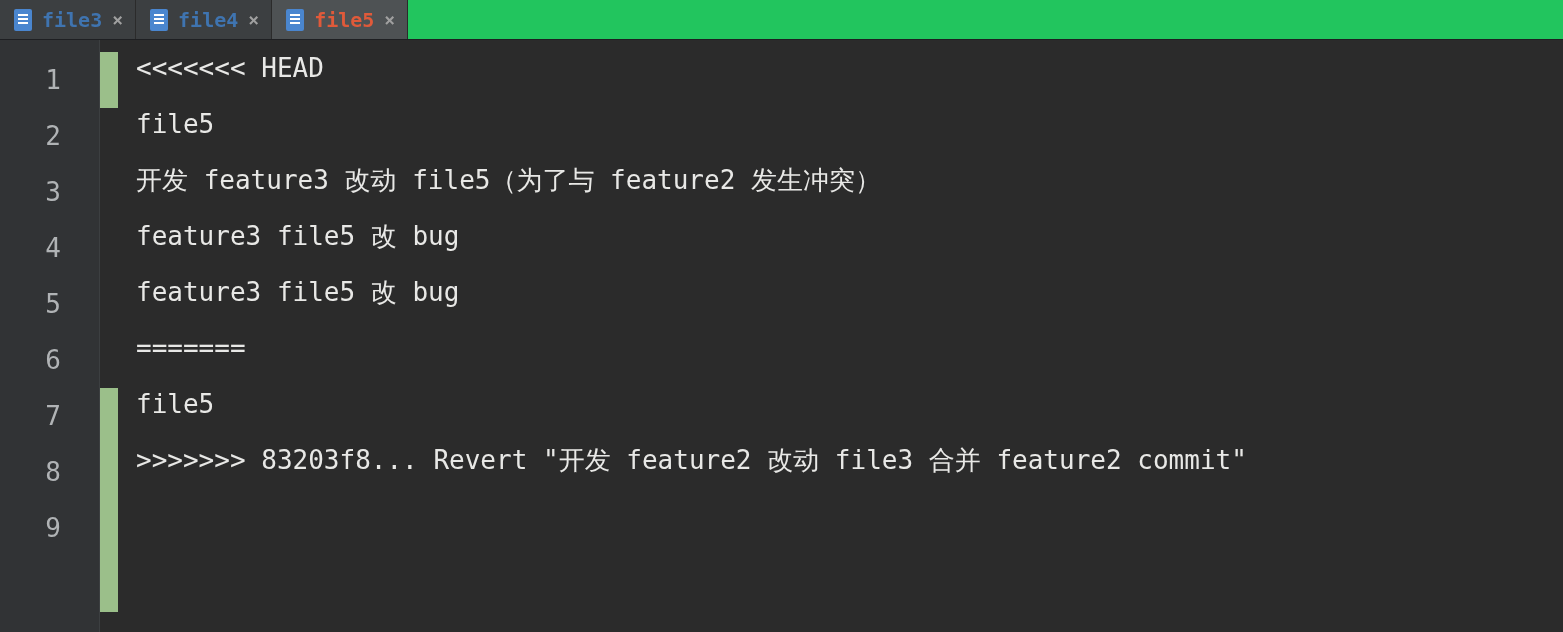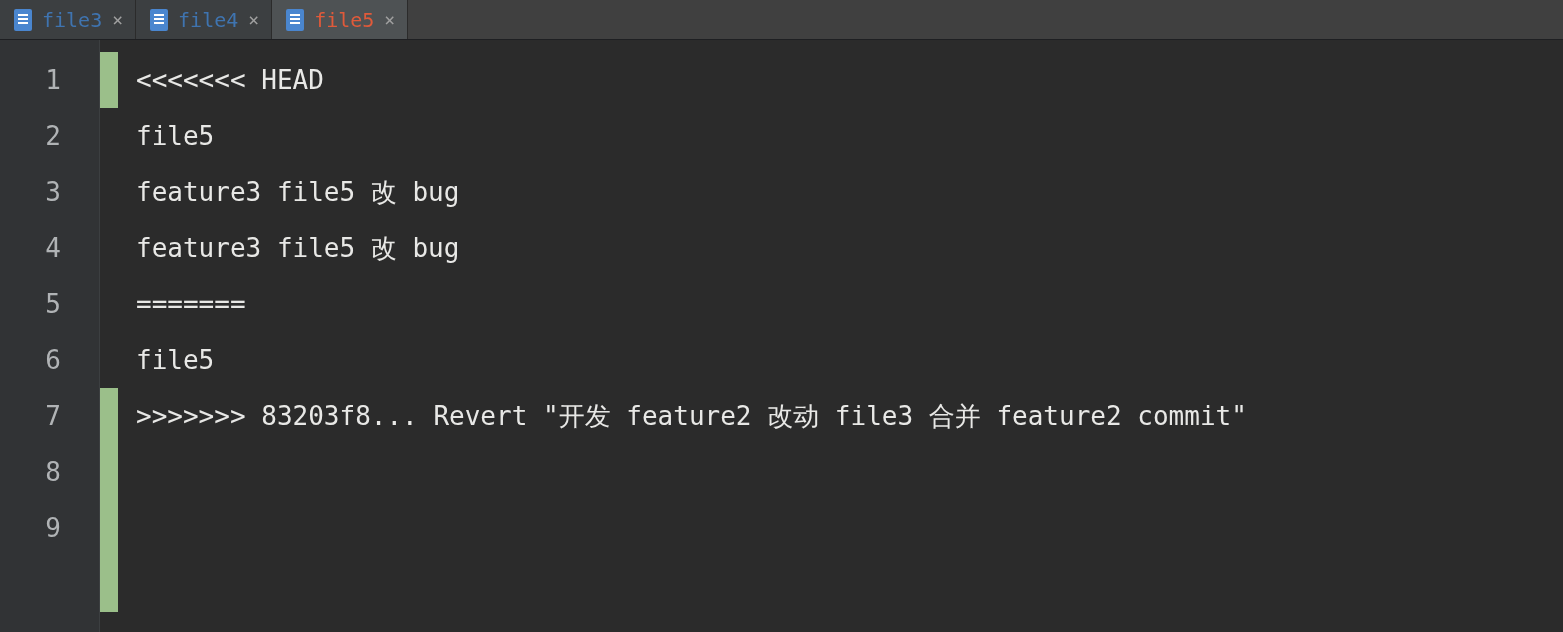--- a/index.html
+++ b/index.html
@@ -6,22 +6,23 @@
   html, body {
     width: 1563px;
     height: 632px;
     background: #2b2b2b;
     font-family: "DejaVu Sans Mono", "Menlo", "Consolas", monospace;
     overflow: hidden;
   }
   .tab-bar {
     display: flex;
     height: 40px;
-    background: #404040;
+    background: #22c55e;
     border-bottom: 1px solid #1e1f22;
+    font-weight: bold;
   }
   .tab {
     display: flex;
     align-items: center;
     height: 100%;
     padding: 0 12px 0 14px;
     border-right: 1px solid #2b2b2b;
     background: #3c3f41;
     cursor: pointer;
     gap: 10px;
@@ -82,21 +83,21 @@
     position: relative;
     padding-top: 12px;
   }
   .marker {
     width: 18px;
     height: 56px;
   }
   .marker.changed { background: #9bbf8a; }
   .code-area {
     flex: 1;
-    padding-top: 12px;
+    padding-top: 0;
     padding-left: 18px;
     overflow: hidden;
   }
   .code-line {
     height: 56px;
     line-height: 56px;
     color: #e8e8e6;
     font-size: 26px;
     white-space: pre;
   }
@@ -142,20 +143,21 @@
     <div class="marker"></div>
     <div class="marker"></div>
     <div class="marker changed"></div>
     <div class="marker changed"></div>
     <div class="marker changed"></div>
     <div class="marker changed"></div>
   </div>
   <div class="code-area">
     <div class="code-line">&lt;&lt;&lt;&lt;&lt;&lt;&lt; HEAD</div>
     <div class="code-line">file5</div>
+    <div class="code-line">开发 feature3 改动 file5（为了与 feature2 发生冲突）</div>
     <div class="code-line">feature3 file5 改 bug</div>
     <div class="code-line">feature3 file5 改 bug</div>
     <div class="code-line">=======</div>
     <div class="code-line">file5</div>
     <div class="code-line">&gt;&gt;&gt;&gt;&gt;&gt;&gt; 83203f8... Revert "开发 feature2 改动 file3 合并 feature2 commit"</div>
     <div class="code-line"></div>
   </div>
 </div>
 
 </body></html>

